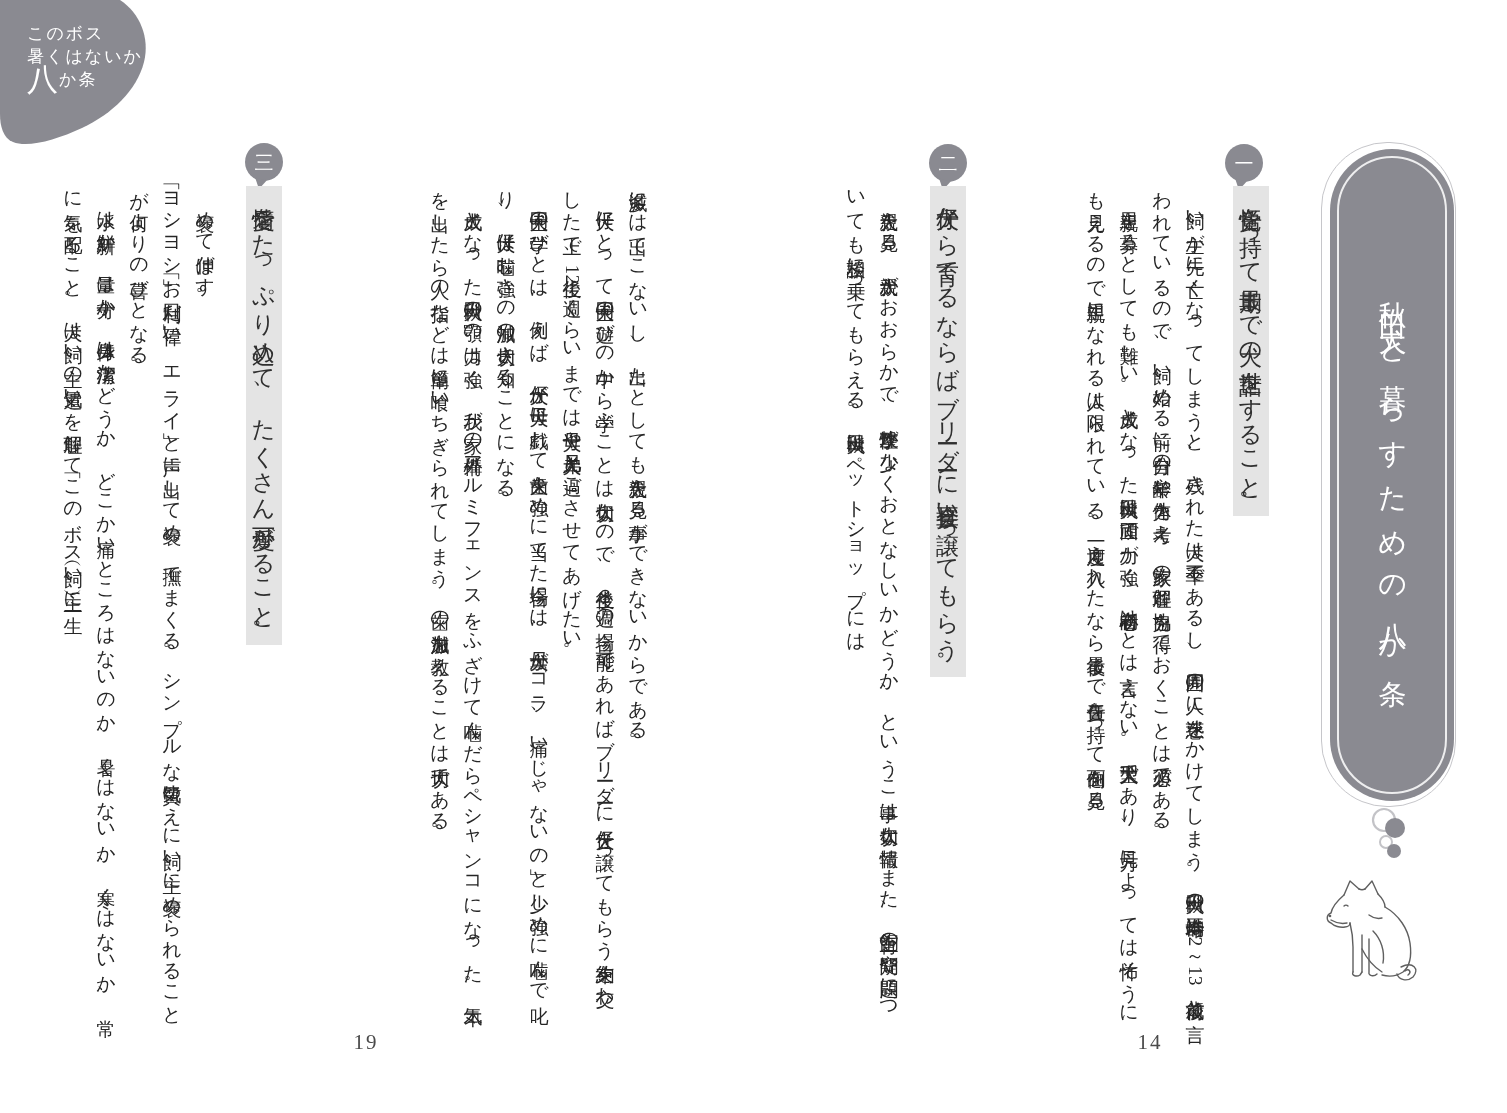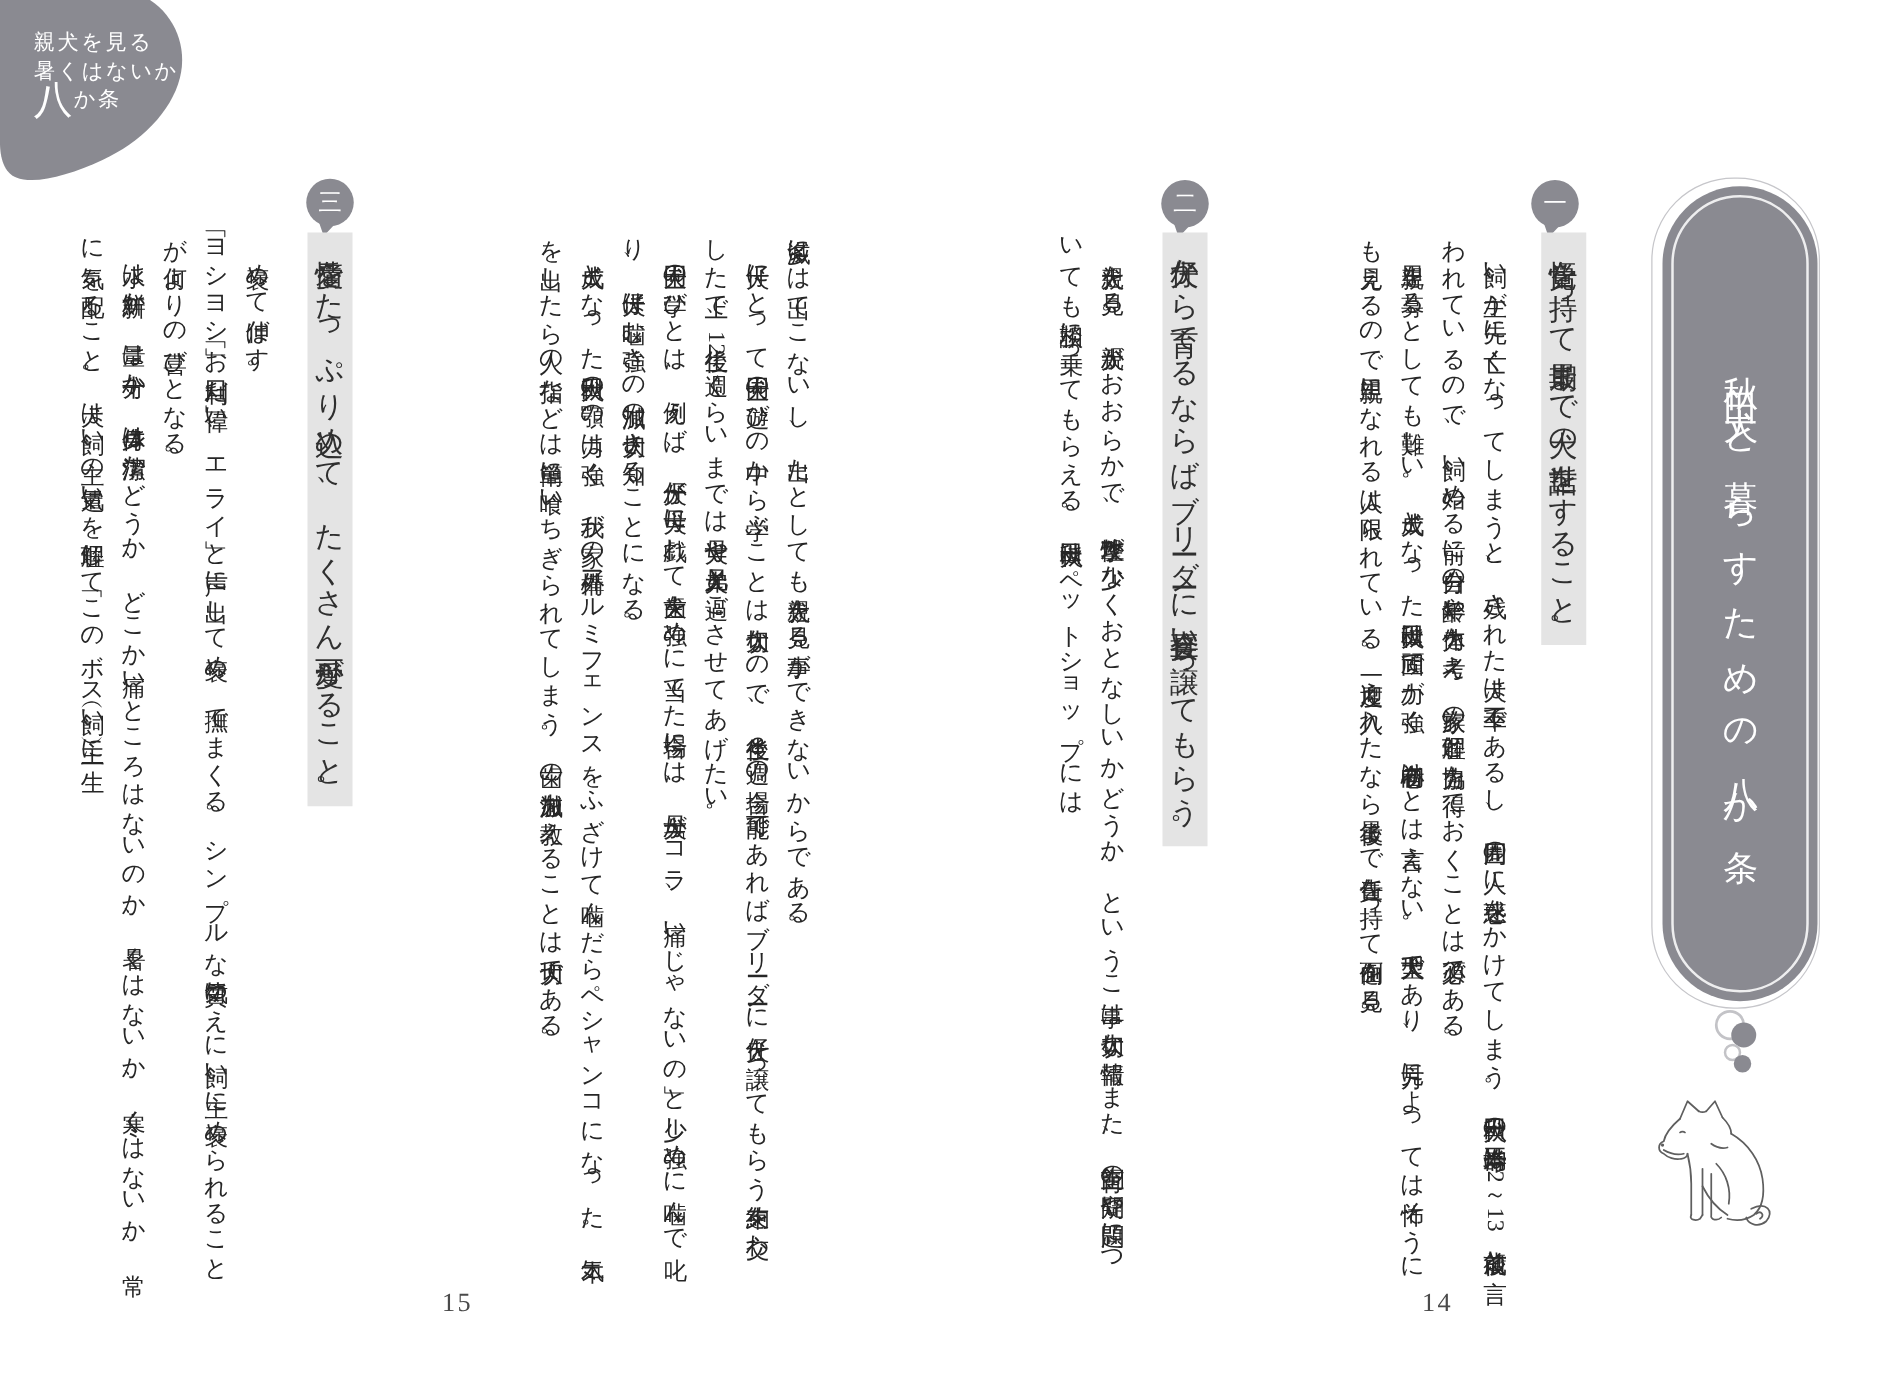--- a/index.html
+++ b/index.html
@@ -69,21 +69,21 @@
 </head>
 <body>
 
 <div id="canvas">
 
   <div class="corner-blob">
     <svg width="168" height="158" viewBox="0 0 168 158">
       <path d="M0 0 L120 0 C140 13 150 38 144 62 C137 90 112 114 82 128 C56 140 28 148 13 142 C3 138 0 126 0 114 Z" fill="#8a8a91"></path>
     </svg>
     <div class="corner-text">
-      <div>親犬を見る</div>
+      <div>このボス</div>
       <div>暑くはないか</div>
       <div><span class="big">八</span><span>か条</span></div>
     </div>
   </div>
 
   <div class="title-pill">
     <div class="title-pill-label">秋田犬と暮らすための八か条</div>
   </div>
 
   <svg class="thought-circles" width="44" height="56" viewBox="0 0 44 56">
@@ -139,16 +139,16 @@
   <div class="badge" style="left:245px;top:143px;">
     <span class="badge-num">三</span>
   </div>
   <div class="v-heading" style="left:249px;top:186px;">
     <span class="hl">愛情をたっぷり込めて、たくさん可愛がること。</span>
   </div>
   <div class="v-body" style="right:1285px;top:178px;">　褒めて伸ばす。
 「ヨシヨシ」「お利口だ」「偉い、エライ」と声に出して褒め、撫でまくる。シンプルな気質ゆえに飼い主に褒められることが何よりの喜びとなる。
 　水は新鮮か、量は十分か、身体は清潔かどうか、どこか痛いところはないのか、暑くはないか、寒くはないか、常に気を配ること。犬は飼い主の気遣いを理解して「このボス（飼い主）に一生</div>
 
-  <div class="page-num" style="left:344px;top:1030px;">15</div>
+  <div class="page-num" style="left:344px;top:1030px;">19</div>
   <div class="page-num" style="left:1128px;top:1030px;">14</div>
 
 </div>
 
 </body></html>

